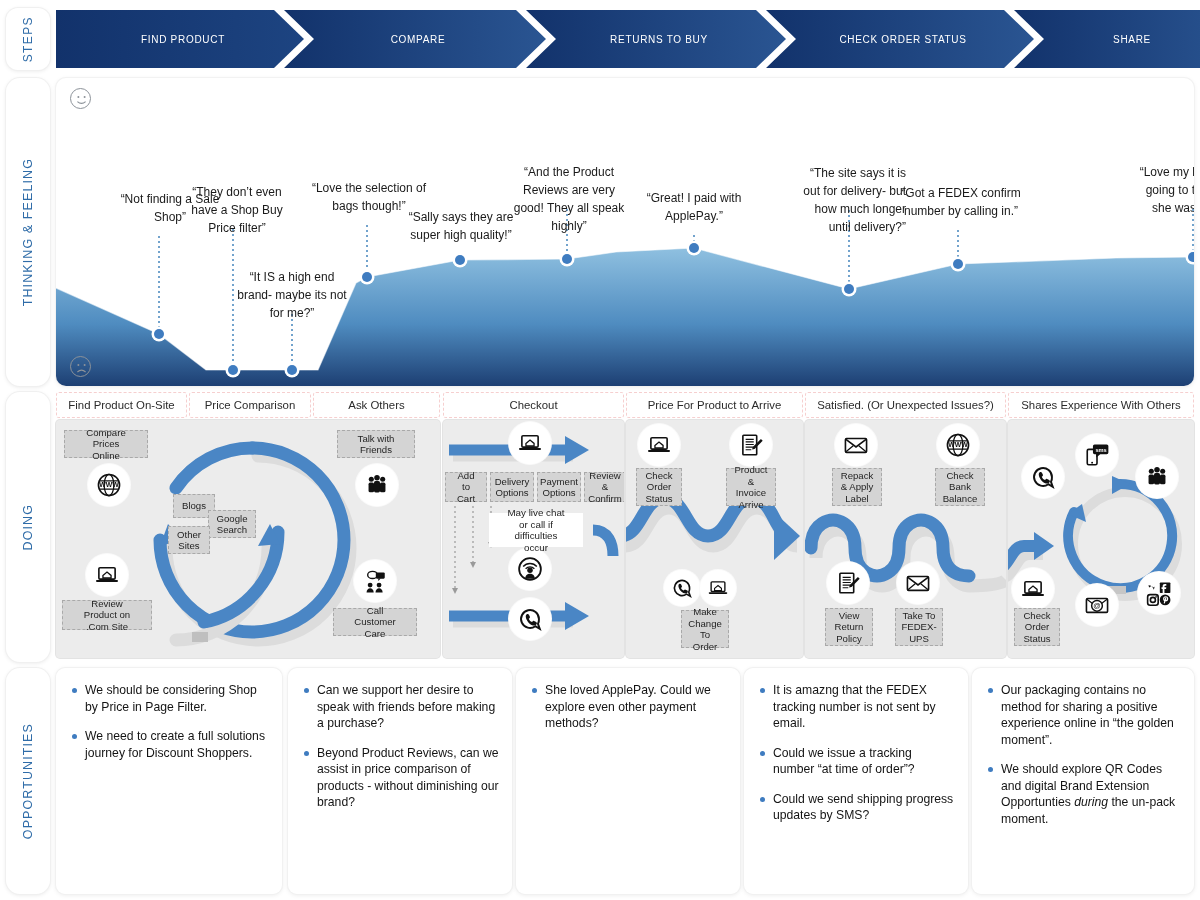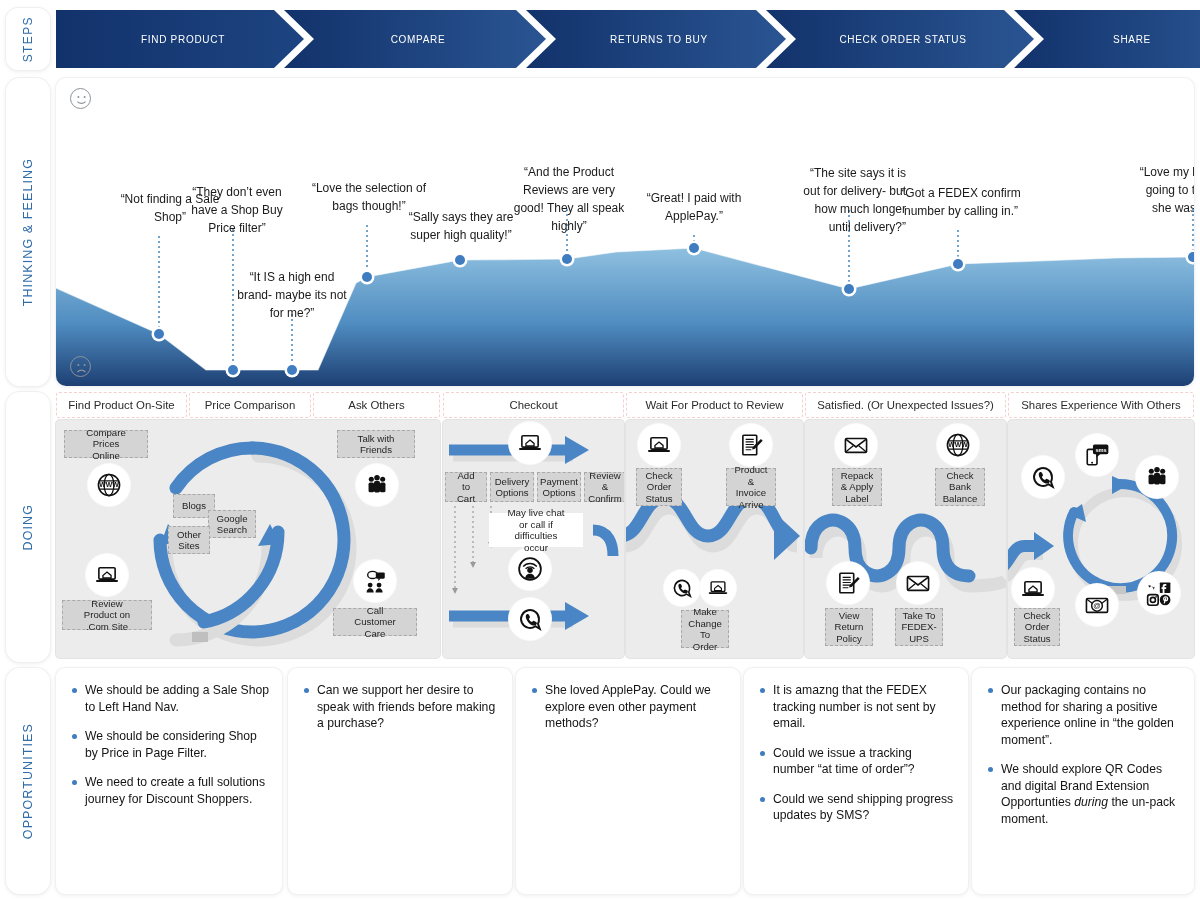--- a/index.html
+++ b/index.html
@@ -226,21 +226,21 @@
         <div class="dtab" style="left: 133px; width: 122px;">
           <span>Price Comparison</span>
         </div>
         <div class="dtab" style="left: 257px; width: 127px;">
           <span>Ask Others</span>
         </div>
         <div class="dtab" style="left: 387px; width: 181px;">
           <span>Checkout</span>
         </div>
         <div class="dtab" style="left: 570px; width: 177px;">
-          <span>Wait For Product to Review</span>
+          <span>Price For Product to Arrive</span>
         </div>
         <div class="dtab" style="left: 749px; width: 201px;">
           <span>Satisfied. (Or Unexpected Issues?)</span>
         </div>
         <div class="dtab" style="left: 952px; width: 186px;">
           <span>Shares Experience With Others</span>
         </div>
       </div>
     <div id="dpanels">
         <div class="dpanel" style="left: 0px; width: 384px;"><svg width="384" height="238" viewBox="0 0 384 238">
@@ -435,35 +435,35 @@
               <circle cx="24.2" cy="23" r="2.4" fill="none" stroke="#fff" stroke-width="1.5"></circle>
             </svg>
           </div><div class="chip" style="left: 6px; top: 188px; width: 46px; height: 38px;">Check Order Status</div></div>
       </div>
   </div>
 
   <div class="opps" id="opps">
       <div class="ocard" style="left: 0px; width: 226px;">
         <div class="oitem">
           <div class="odot"></div>
-          <div class="otext">We should be adding a Sale Shop to Left Hand Nav.</div>
-        </div>
-        <div class="oitem">
-          <div class="odot"></div>
           <div class="otext">We should be considering Shop by Price in Page Filter.</div>
         </div>
         <div class="oitem">
           <div class="odot"></div>
           <div class="otext">We need to create a full solutions journey for  Discount Shoppers.</div>
         </div>
       </div>
       <div class="ocard" style="left: 232px; width: 224px;">
         <div class="oitem">
           <div class="odot"></div>
           <div class="otext">Can we support her desire to speak with friends before making a purchase?</div>
+        </div>
+        <div class="oitem">
+          <div class="odot"></div>
+          <div class="otext">Beyond Product Reviews, can we assist in price comparison of products - without diminishing our brand?</div>
         </div>
       </div>
       <div class="ocard" style="left: 460px; width: 224px;">
         <div class="oitem">
           <div class="odot"></div>
           <div class="otext">She loved ApplePay.  Could we explore even other payment methods?</div>
         </div>
       </div>
       <div class="ocard" style="left: 688px; width: 224px;">
         <div class="oitem">

